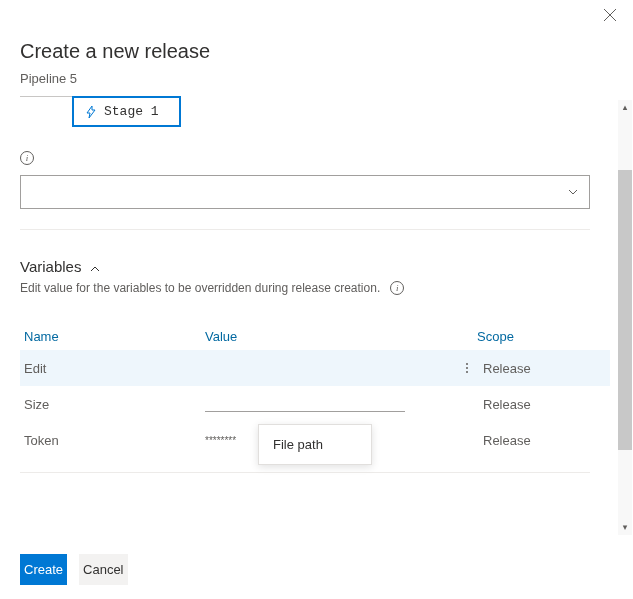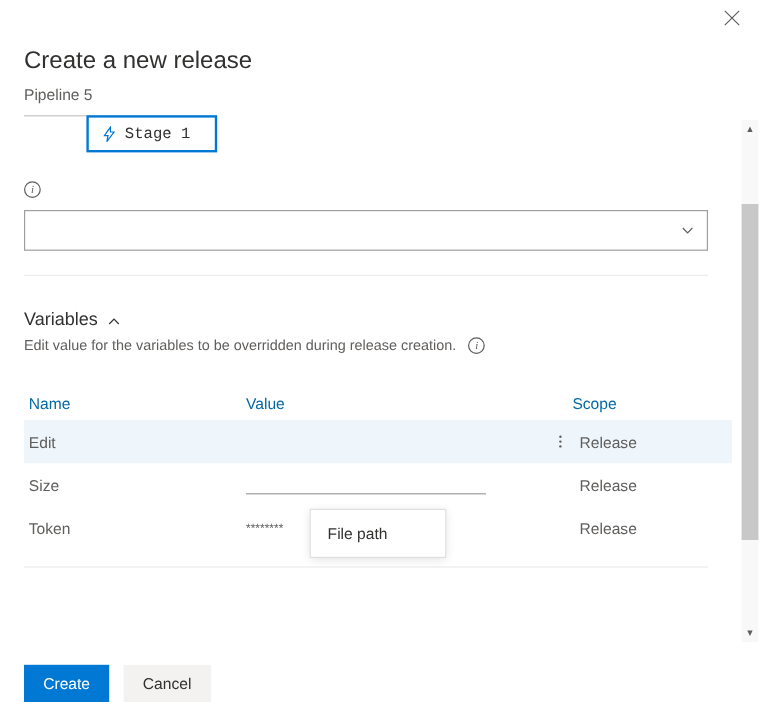--- a/index.html
+++ b/index.html
@@ -203,21 +203,21 @@
       margin: 14px 0 0 0;
     }
     .footer {
       position: absolute;
       bottom: 14px;
       left: 20px;
       display: flex;
       gap: 12px;
     }
     .btn {
-      padding: 8px 16px;
+      padding: 8px 4px;
       font-size: 13px;
       border: none;
       cursor: pointer;
       font-family: inherit;
     }
     .btn-primary {
       background: #0078d4;
       color: #fff;
     }
     .btn-secondary {

